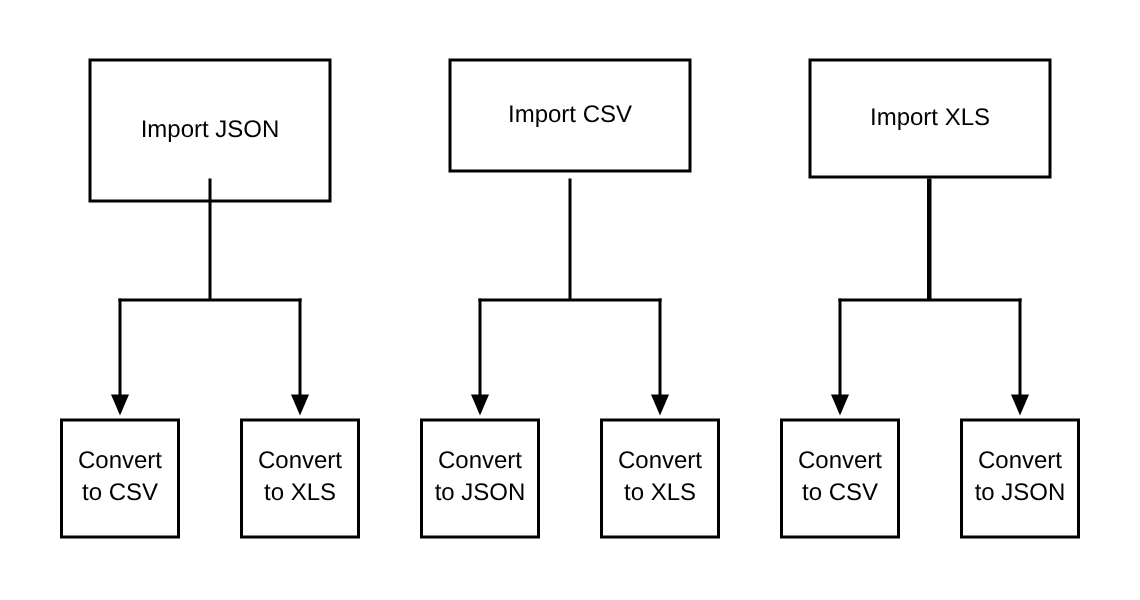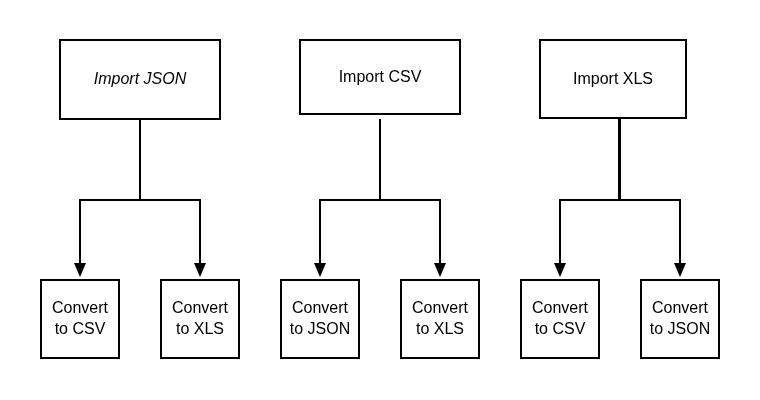--- a/index.html
+++ b/index.html
@@ -40,21 +40,21 @@
   .arrow {
     position: absolute;
     width: 0;
     height: 0;
     border-left: 6px solid transparent;
     border-right: 6px solid transparent;
     border-top: 14px solid #000000;
   }
 
   
-  .t1-parent { left: 59px;  top: 39px;  width: 162px; height: 81px; font-style: italic; }
+  .t1-parent { left: 59px;  top: 39px;  width: 162px; height: 96px; }
   .t1-stub   { left: 139px; top: 119px; width: 2px;   height: 81px; }
   .t1-branch { left: 79px;  top: 199px; width: 122px; height: 2px;  }
   .t1-dropL  { left: 79px;  top: 199px; width: 2px;   height: 65px; }
   .t1-dropR  { left: 199px; top: 199px; width: 2px;   height: 65px; }
   .t1-arrL   { left: 74px;  top: 263px; }
   .t1-arrR   { left: 194px; top: 263px; }
   .t1-childL { left: 40px;  top: 279px; width: 80px;  height: 80px; }
   .t1-childR { left: 160px; top: 279px; width: 80px;  height: 80px; }
 
   
@@ -62,21 +62,21 @@
   .t2-stub   { left: 379px; top: 119px; width: 2px;   height: 81px; }
   .t2-branch { left: 319px; top: 199px; width: 122px; height: 2px;  }
   .t2-dropL  { left: 319px; top: 199px; width: 2px;   height: 65px; }
   .t2-dropR  { left: 439px; top: 199px; width: 2px;   height: 65px; }
   .t2-arrL   { left: 314px; top: 263px; }
   .t2-arrR   { left: 434px; top: 263px; }
   .t2-childL { left: 280px; top: 279px; width: 80px;  height: 80px; }
   .t2-childR { left: 400px; top: 279px; width: 80px;  height: 80px; }
 
   
-  .t3-parent { left: 539px; top: 39px;  width: 148px; height: 80px; }
+  .t3-parent { left: 539px; top: 39px;  width: 162px; height: 80px; }
   .t3-stub   { left: 618px; top: 119px; width: 3px;   height: 81px; }
   .t3-branch { left: 559px; top: 199px; width: 122px; height: 2px;  }
   .t3-dropL  { left: 559px; top: 199px; width: 2px;   height: 65px; }
   .t3-dropR  { left: 679px; top: 199px; width: 2px;   height: 65px; }
   .t3-arrL   { left: 554px; top: 263px; }
   .t3-arrR   { left: 674px; top: 263px; }
   .t3-childL { left: 520px; top: 279px; width: 80px;  height: 80px; }
   .t3-childR { left: 640px; top: 279px; width: 80px;  height: 80px; }
 </style>
 </head>

